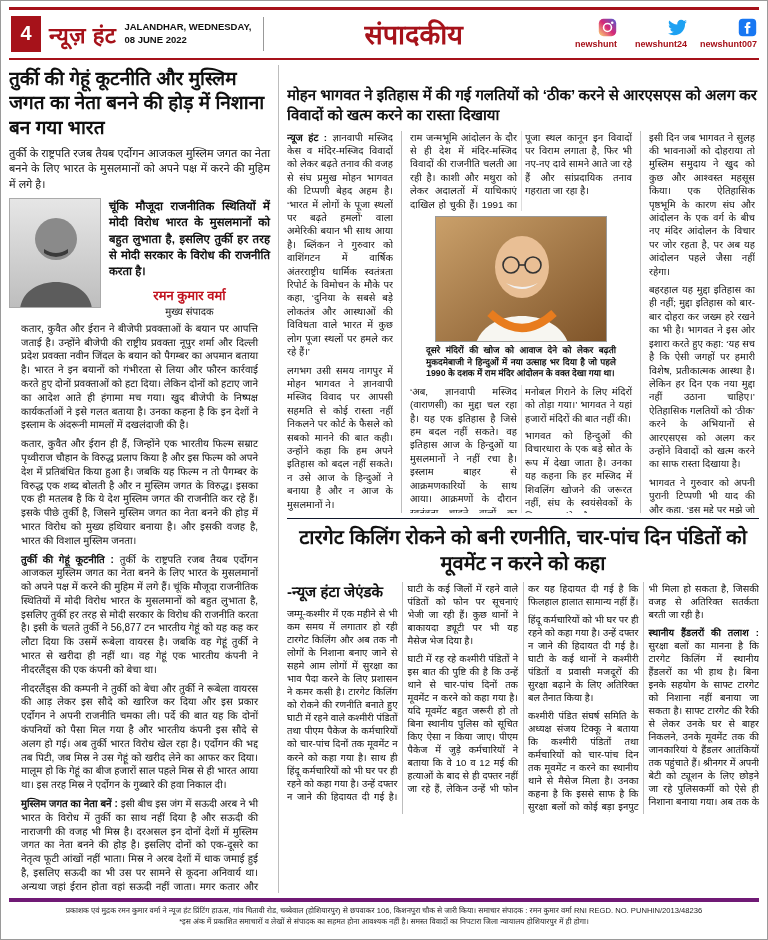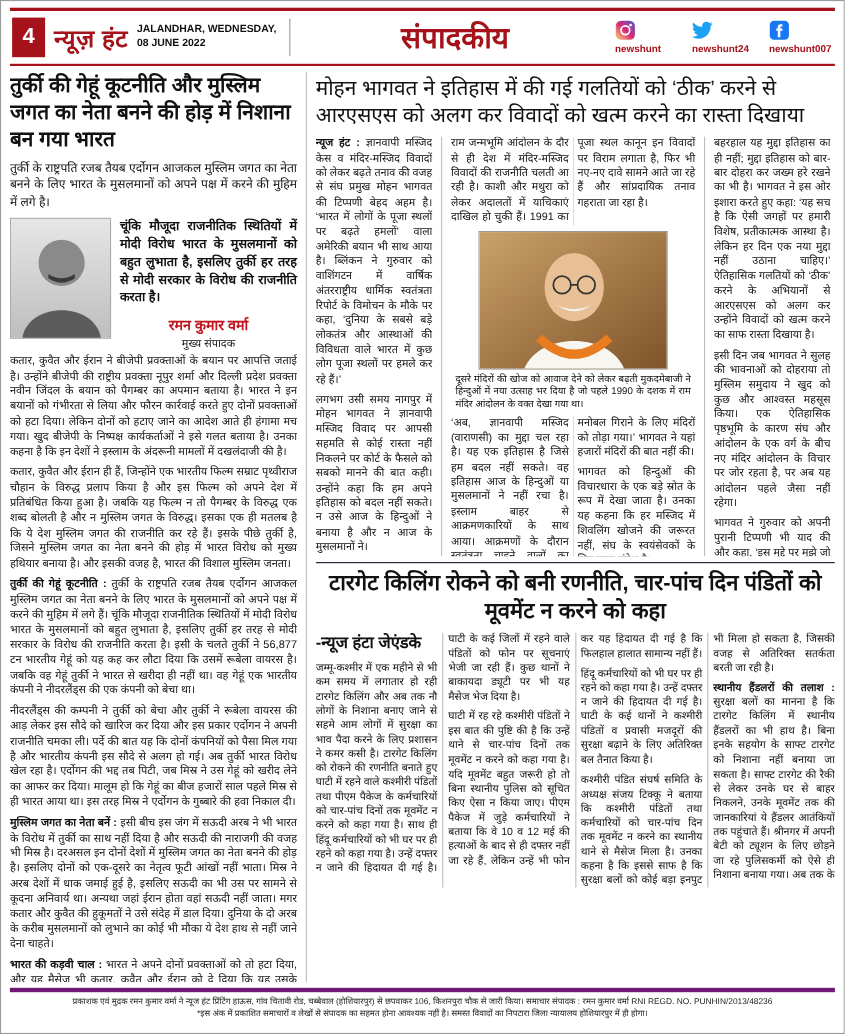--- a/index.html
+++ b/index.html
@@ -28,62 +28,62 @@
   .logo{
     color:var(--red);font-weight:800;font-size:22px;white-space:nowrap;
     letter-spacing:.5px;flex:none;
   }
   .dateline{font-size:9.5px;font-weight:bold;line-height:1.3;text-transform:uppercase;flex:none;}
   .vrule{width:1px;height:34px;background:#999;margin:0 4px;flex:none;}
   .section-title{
     color:var(--red);font-size:27px;font-weight:bold;flex:1;text-align:center;
   }
   .social{display:flex;gap:12px;align-items:flex-start;flex:none;}
-  .social-item{display:flex;flex-direction:column;align-items:flex-start;width:58px;cursor:pointer;}
+  .social-item{display:flex;flex-direction:column;align-items:flex-end;width:58px;cursor:pointer;}
   .social-item svg{width:19px;height:19px;display:block;}
   .handle{color:var(--red);font-size:9px;font-weight:bold;margin-top:2px;}
   
   .content{display:flex;gap:8px;height:828px;margin-top:5px;overflow:hidden;}
   .left-col{
     width:270px;flex:none;border-right:1px solid var(--rule);
     padding-right:8px;overflow:hidden;
   }
   .right-col{flex:1;display:flex;flex-direction:column;overflow:hidden;min-width:0;}
   
   .left-head{font-size:19px;line-height:1.28;margin:2px 0 6px;font-weight:bold;}
   .left-intro{font-size:11px;line-height:1.4;text-align:justify;margin:0 0 6px;}
   .author-row{display:flex;gap:8px;margin:4px 0 4px;}
   .author-photo{width:92px;height:110px;flex:none;border:1px solid #aaa;overflow:hidden;}
   .quote-wrap{display:flex;flex-direction:column;min-width:0;}
   .pull-quote{font-size:11.5px;font-weight:bold;line-height:1.42;text-align:justify;}
   .author-name{margin-top:6px;text-align:center;color:#c1121f;font-weight:bold;font-size:13px;}
   .author-title{text-align:center;font-size:10px;}
   .left-body{margin-top:4px;overflow:hidden;}
-  .left-body p{font-size:10px;line-height:1.38;text-align:justify;margin:0 0 5px;}
+  .left-body p{font-size:10px;line-height:1.38;text-align:justify;margin:0 12px 5px;}
   .inline-head{font-weight:bold;}
   
-  .main-head{font-size:19px;line-height:1.32;margin:3px 0 5px;font-weight:normal;}
+  .main-head{font-size:15px;line-height:1.32;margin:20px 0 5px;font-weight:bold;}
   .standfirst{
     font-size:12px;font-weight:bold;line-height:1.35;text-align:justify;
     border-bottom:1px solid var(--rule);padding-bottom:5px;
   }
   .main-body{display:flex;gap:8px;margin-top:6px;height:382px;overflow:hidden;}
   .mcol{font-size:9.8px;line-height:1.37;text-align:justify;overflow:hidden;}
   .mcol p{margin:0 0 5px;}
   .c1{width:106px;flex:none;}
   .mid{
     width:240px;flex:none;border-left:1px solid var(--rule);border-right:1px solid var(--rule);
     padding:0 8px;overflow:hidden;
   }
   .c4{width:106px;flex:none;}
   .mid-top{column-count:2;column-gap:8px;column-rule:1px solid #ddd;
     font-size:9.8px;line-height:1.37;text-align:justify;}
   .mid-top p{margin:0 0 4px;}
   .main-photo{width:172px;height:126px;margin:5px auto 3px;border:1px solid #999;overflow:hidden;}
-  .caption{font-size:8.8px;font-weight:normal;line-height:1.32;text-align:justify;margin:0 4px 5px;}
+  .caption{font-size:8.8px;font-weight:bold;line-height:1.32;text-align:justify;margin:0 16px 5px;}
   .mid-bottom{column-count:2;column-gap:8px;column-rule:1px solid #ddd;
     font-size:9.8px;line-height:1.37;text-align:justify;}
   .mid-bottom p{margin:0 0 4px;}
   
   .bottom{border-top:1px solid #0f172a;margin-top:5px;padding-top:5px;}
   .bottom-head{font-size:20px;line-height:1.3;text-align:center;font-weight:bold;margin:0 0 6px;}
   .byline{font-weight:bold;font-size:15px;margin:0 0 3px;}
   .bottom-body{
     column-count:4;column-gap:10px;column-rule:1px solid var(--rule);
     font-size:9.6px;line-height:1.36;text-align:justify;height:232px;overflow:hidden;
@@ -215,22 +215,22 @@
                 <path d="M54 96 Q86 126 118 96" fill="none" stroke="#e87c1e" stroke-width="8"></path>
               </svg>
             </div>
             <p class="caption">दूसरे मंदिरों की खोज को आवाज देने को लेकर बढ़ती मुकदमेबाजी ने हिन्दुओं में नया उत्साह भर दिया है जो पहले 1990 के दशक में राम मंदिर आंदोलन के वक्त देखा गया था।</p>
             <div class="mid-bottom">
               <p><span>‘अब, ज्ञानवापी मस्जिद (वाराणसी) का मुद्दा चल रहा है। यह एक इतिहास है जिसे हम बदल नहीं सकते। वह इतिहास आज के हिन्दुओं या मुसलमानों ने नहीं रचा है। इस्लाम बाहर से आक्रमणकारियों के साथ आया। आक्रमणों के दौरान स्वतंत्रता चाहने वालों का मनोबल गिराने के लिए मंदिरों को तोड़ा गया।’ भागवत ने यहां हजारों मंदिरों की बात नहीं की।</span></p>
               <p><span>भागवत को हिन्दुओं की विचारधारा के एक बड़े स्रोत के रूप में देखा जाता है। उनका यह कहना कि हर मस्जिद में शिवलिंग खोजने की जरूरत नहीं, संघ के स्वयंसेवकों के लिए साफ संदेश है।</span></p>
             </div>
           </div>
           <div class="mcol c4">
+            <p><span>इसी दिन जब भागवत ने सुलह की भावनाओं को दोहराया तो मुस्लिम समुदाय ने खुद को कुछ और आश्वस्त महसूस किया। एक ऐतिहासिक पृष्ठभूमि के कारण संघ और आंदोलन के एक वर्ग के बीच नए मंदिर आंदोलन के विचार पर जोर रहता है, पर अब यह आंदोलन पहले जैसा नहीं रहेगा।</span></p>
             <p><span>बहरहाल यह मुद्दा इतिहास का ही नहीं; मुद्दा इतिहास को बार-बार दोहरा कर जख्म हरे रखने का भी है। भागवत ने इस ओर इशारा करते हुए कहा: ‘यह सच है कि ऐसी जगहों पर हमारी विशेष, प्रतीकात्मक आस्था है। लेकिन हर दिन एक नया मुद्दा नहीं उठाना चाहिए।’ ऐतिहासिक गलतियों को ‘ठीक’ करने के अभियानों से आरएसएस को अलग कर उन्होंने विवादों को खत्म करने का साफ रास्ता दिखाया है।</span></p>
-            <p><span>इसी दिन जब भागवत ने सुलह की भावनाओं को दोहराया तो मुस्लिम समुदाय ने खुद को कुछ और आश्वस्त महसूस किया। एक ऐतिहासिक पृष्ठभूमि के कारण संघ और आंदोलन के एक वर्ग के बीच नए मंदिर आंदोलन के विचार पर जोर रहता है, पर अब यह आंदोलन पहले जैसा नहीं रहेगा।</span></p>
             <p><span>भागवत ने गुरुवार को अपनी पुरानी टिप्पणी भी याद की और कहा, ‘इस मुद्दे पर मुझे जो कुछ भी कहना था, मैंने 9 नवंबर को कह दिया है।’ आरएसएस प्रमुख ने रोज-रोज नए विवाद खड़े करने वालों को भी दो टूक शब्दों में नसीहत दे दी।</span></p>
           </div>
         </div>
       </section>
 
       <section class="bottom">
         <h2 class="bottom-head">टारगेट किलिंग रोकने को बनी रणनीति, चार-पांच दिन पंडितों को मूवमेंट न करने को कहा</h2>
         <div class="bottom-body">
           <p class="byline">-न्यूज हंटा जेएंडके</p>
           <p><span>जम्मू-कश्मीर में एक महीने से भी कम समय में लगातार हो रही टारगेट किलिंग और अब तक नौ लोगों के निशाना बनाए जाने से सहमे आम लोगों में सुरक्षा का भाव पैदा करने के लिए प्रशासन ने कमर कसी है। टारगेट किलिंग को रोकने की रणनीति बनाते हुए घाटी में रहने वाले कश्मीरी पंडितों तथा पीएम पैकेज के कर्मचारियों को चार-पांच दिनों तक मूवमेंट न करने को कहा गया है। साथ ही हिंदू कर्मचारियों को भी घर पर ही रहने को कहा गया है। उन्हें दफ्तर न जाने की हिदायत दी गई है। घाटी के कई जिलों में रहने वाले पंडितों को फोन पर सूचनाएं भेजी जा रही हैं। कुछ थानों ने बाकायदा ड्यूटी पर भी यह मैसेज भेज दिया है।</span></p>

